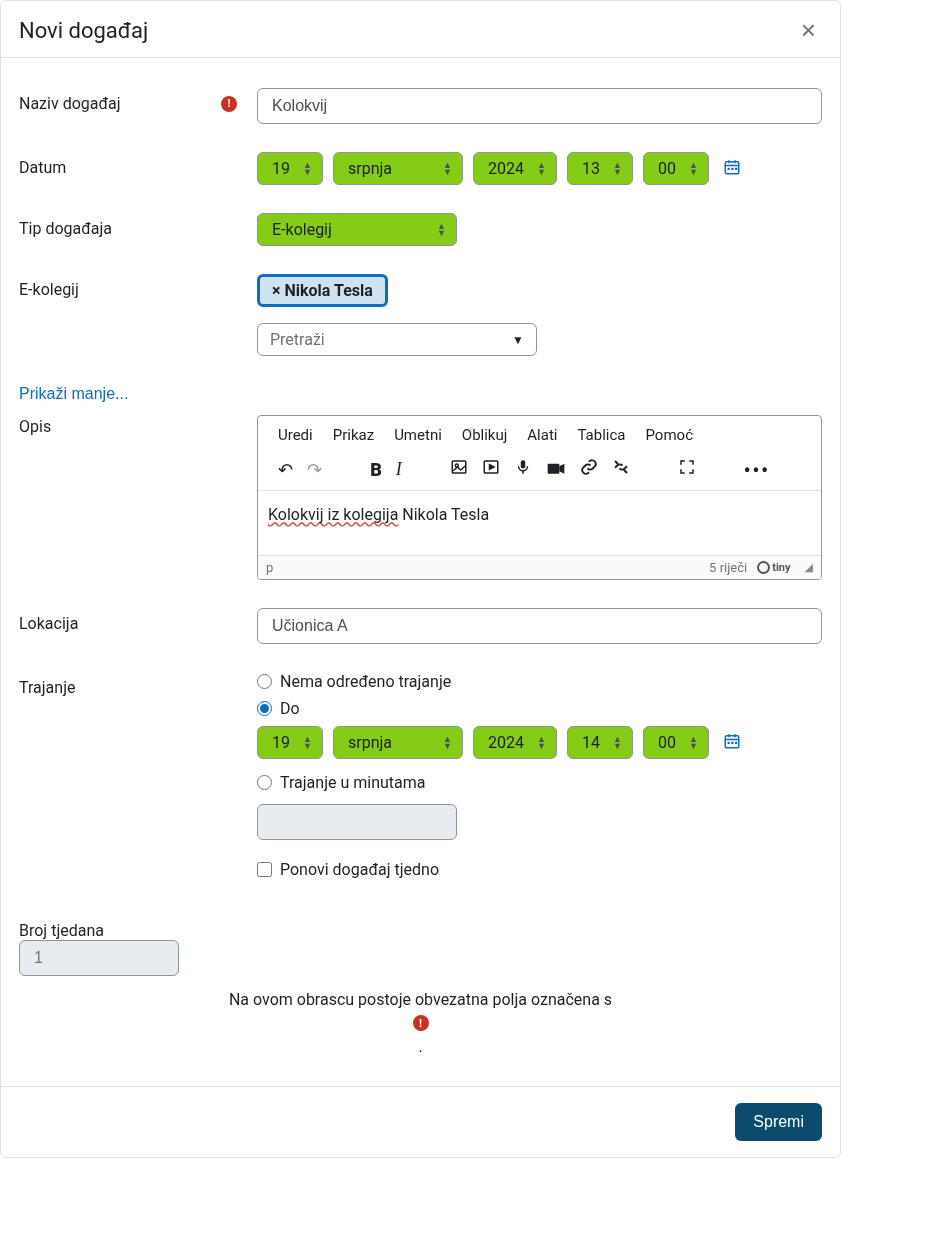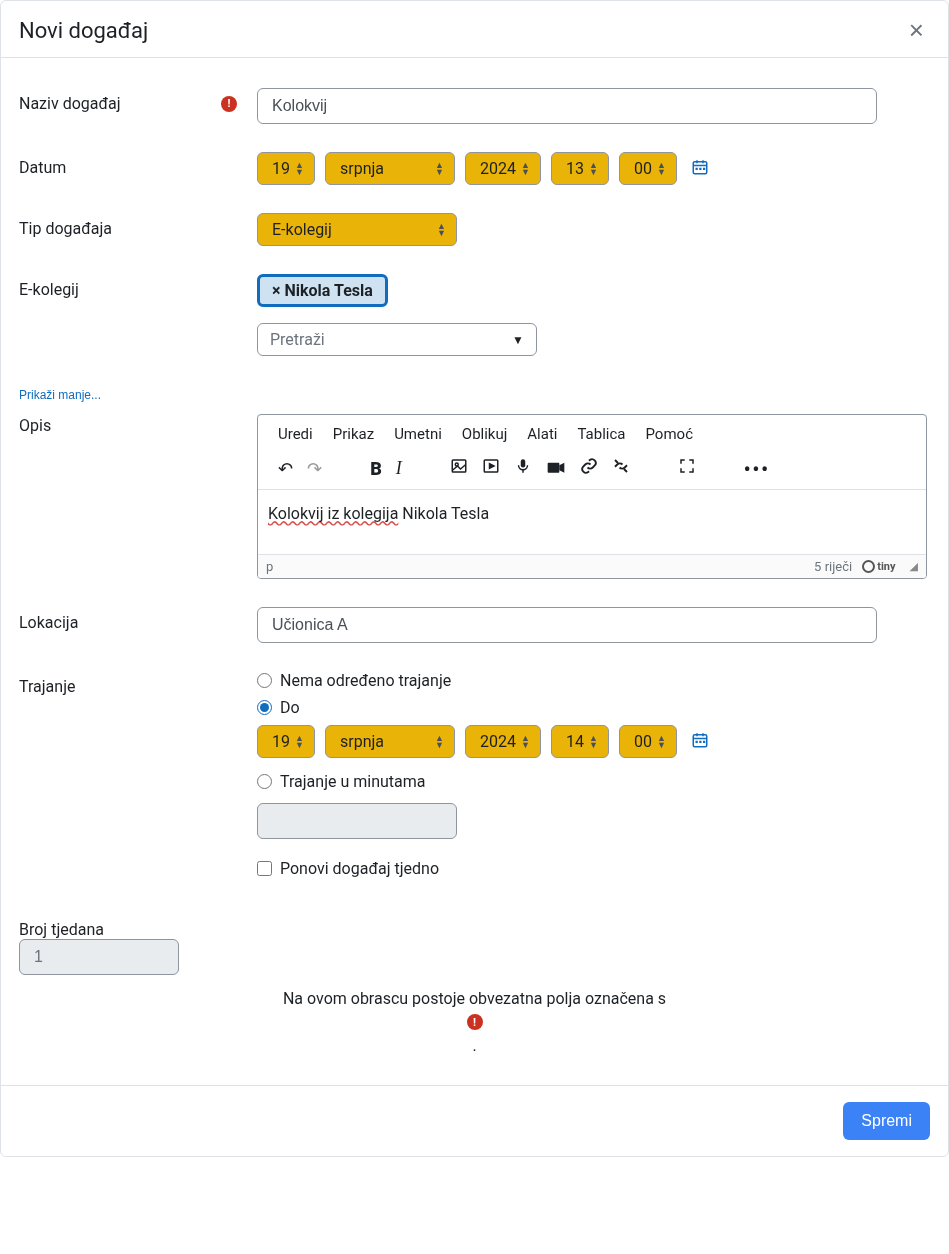--- a/index.html
+++ b/index.html
@@ -4,21 +4,21 @@
 <style>
   * { box-sizing: border-box; }
   body {
     margin: 0;
     font-family: -apple-system, BlinkMacSystemFont, "Segoe UI", Roboto, "Helvetica Neue", Arial, sans-serif;
     font-size: 16px;
     color: #1d2125;
     background: #fff;
   }
   .modal {
-    width: 949px;
+    width: 841px;
     border: 1px solid #dee2e6;
     border-radius: 6px;
     overflow: hidden;
     background: #fff;
   }
   .modal-header {
     display: flex;
     align-items: center;
     justify-content: space-between;
     padding: 16px 20px 14px 18px;
@@ -92,22 +92,22 @@
     align-items: center;
     gap: 10px;
     flex-wrap: wrap;
   }
   .select {
     position: relative;
     display: inline-flex;
     align-items: center;
     border: 1px solid #8f959e;
     border-radius: 6px;
-    background: #eab308;
-    padding: 6px 24px 6px 14px;
+    background: #84cc16;
+    padding: 6px 32px 6px 14px;
     font-size: 16px;
     color: #1d2125;
     cursor: pointer;
   }
   .select-caret {
     position: absolute;
     right: 10px;
     top: 50%;
     transform: translateY(-50%);
     display: inline-flex;
@@ -145,21 +145,21 @@
     padding: 6px 12px;
     justify-content: space-between;
     color: #6c757d;
     font-size: 16px;
   }
   .search-combo .tri { color: #1d2125; font-size: 12px; }
   .link-btn {
     background: none;
     border: none;
     color: #0f6cbf;
-    font-size: 12px;
+    font-size: 16px;
     padding: 0;
     cursor: pointer;
     margin-bottom: 6px;
   }
   .editor {
     border: 1px solid #8f959e;
     border-radius: 4px;
     max-width: 670px;
     overflow: hidden;
   }
@@ -239,21 +239,21 @@
     gap: 6px;
     flex-direction: column;
   }
   .modal-footer {
     border-top: 1px solid #dee2e6;
     padding: 16px 18px;
     display: flex;
     justify-content: flex-end;
   }
   .btn-primary {
-    background: #3b82f6;
+    background: #0c4a6e;
     color: #fff;
     border: none;
     border-radius: 6px;
     padding: 10px 18px;
     font-size: 16px;
     cursor: pointer;
   }
   .resize-tri {
     font-size: 11px;
     color: #888;

